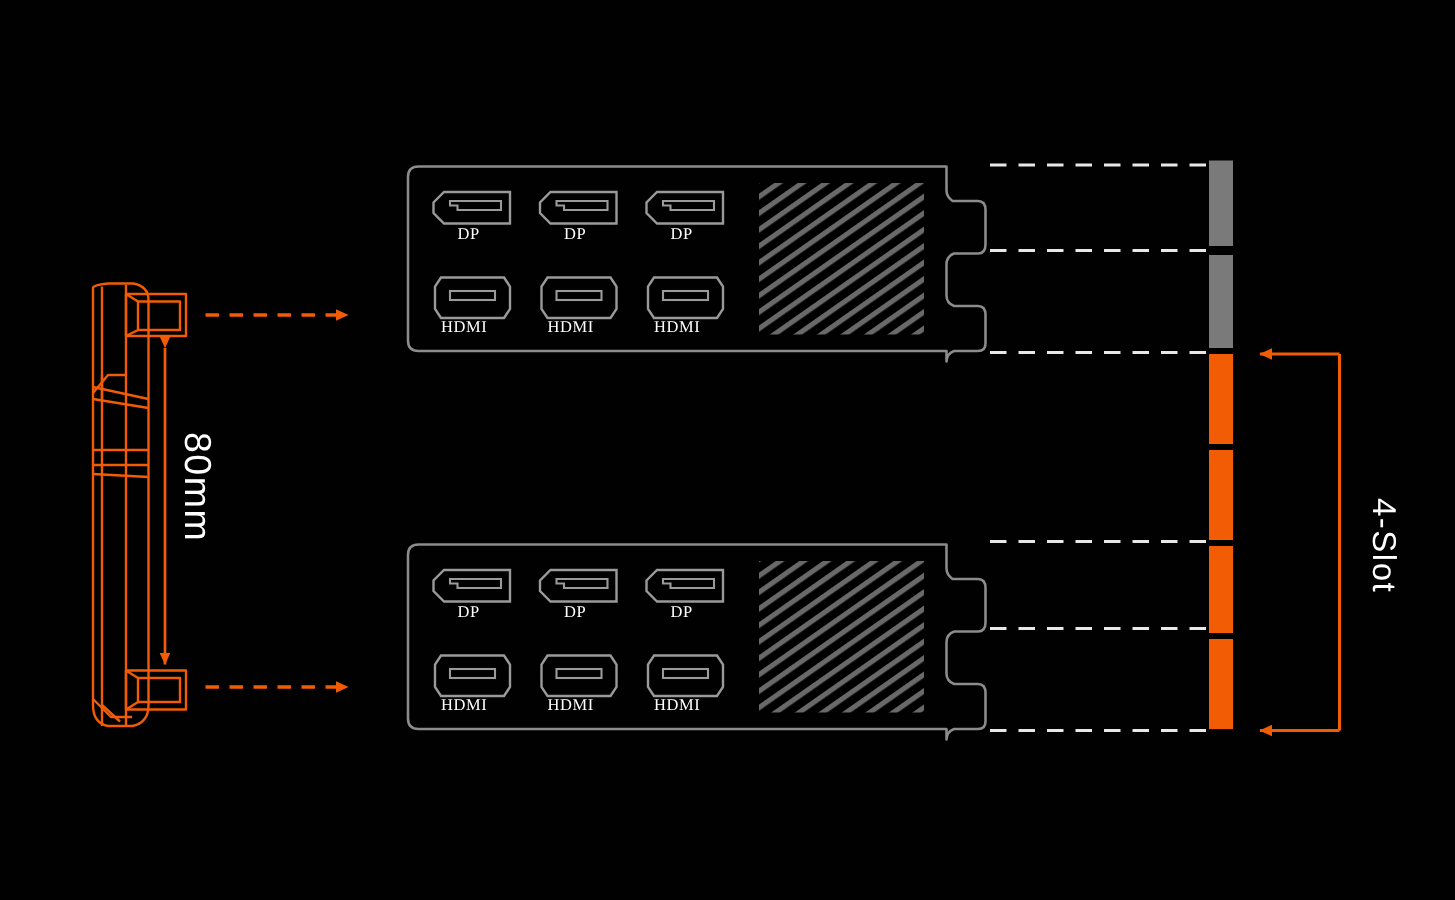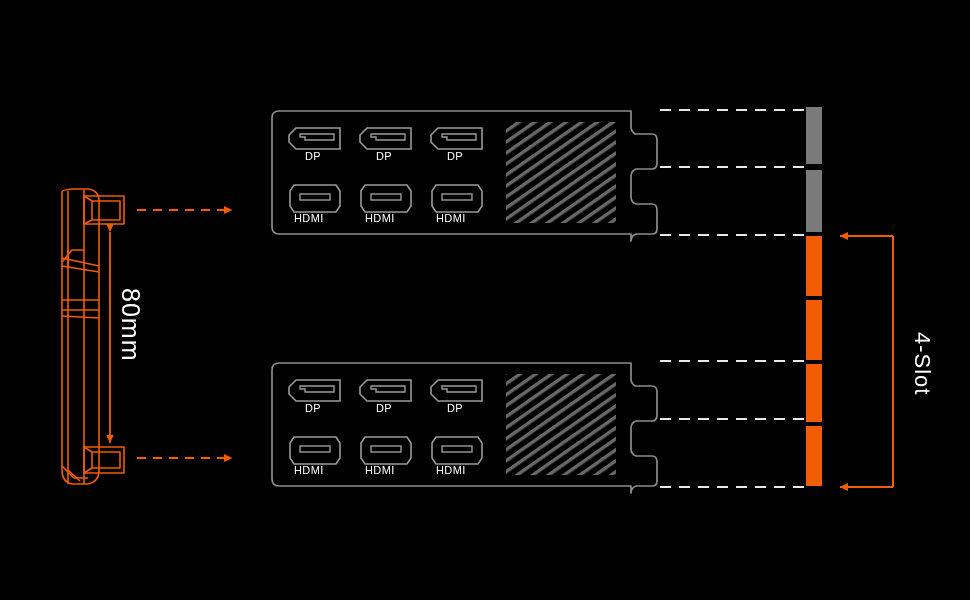--- a/index.html
+++ b/index.html
@@ -6,21 +6,21 @@
   html,body{margin:0;padding:0;background:#000;}
   body{
     width:970px;height:600px;overflow:hidden;
     font-family:"Liberation Sans","DejaVu Sans",sans-serif;
     background:#010101;
   }
   #stage{position:relative;width:970px;height:600px;background:#010101;}
   #stage svg{position:absolute;left:0;top:0;}
   .lbl{
     position:absolute;color:#ffffff;font-size:11px;letter-spacing:.4px;
-    font-family:Liberation Sans, sans-serif;
+    font-family:Liberation Serif, serif;
     white-space:nowrap;user-select:none;
   }
   .vlabel{
     position:absolute;color:#ffffff;white-space:nowrap;
     font-family:"Liberation Sans","DejaVu Sans",sans-serif;
     transform-origin:0 0;user-select:none;
   }
 </style>
 </head>
 <body>

